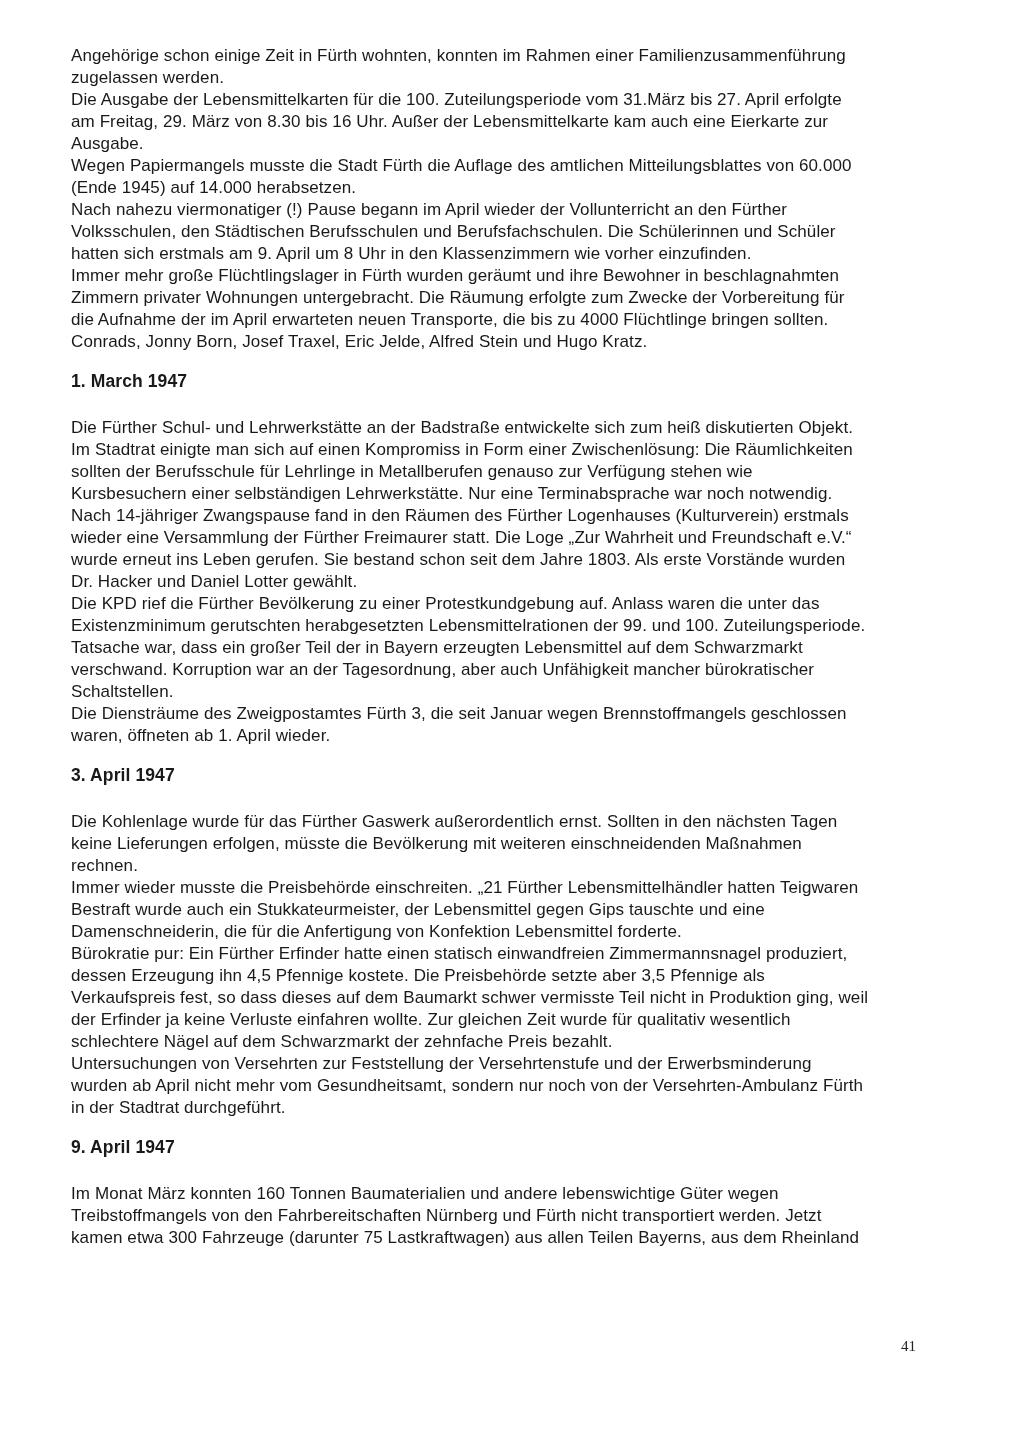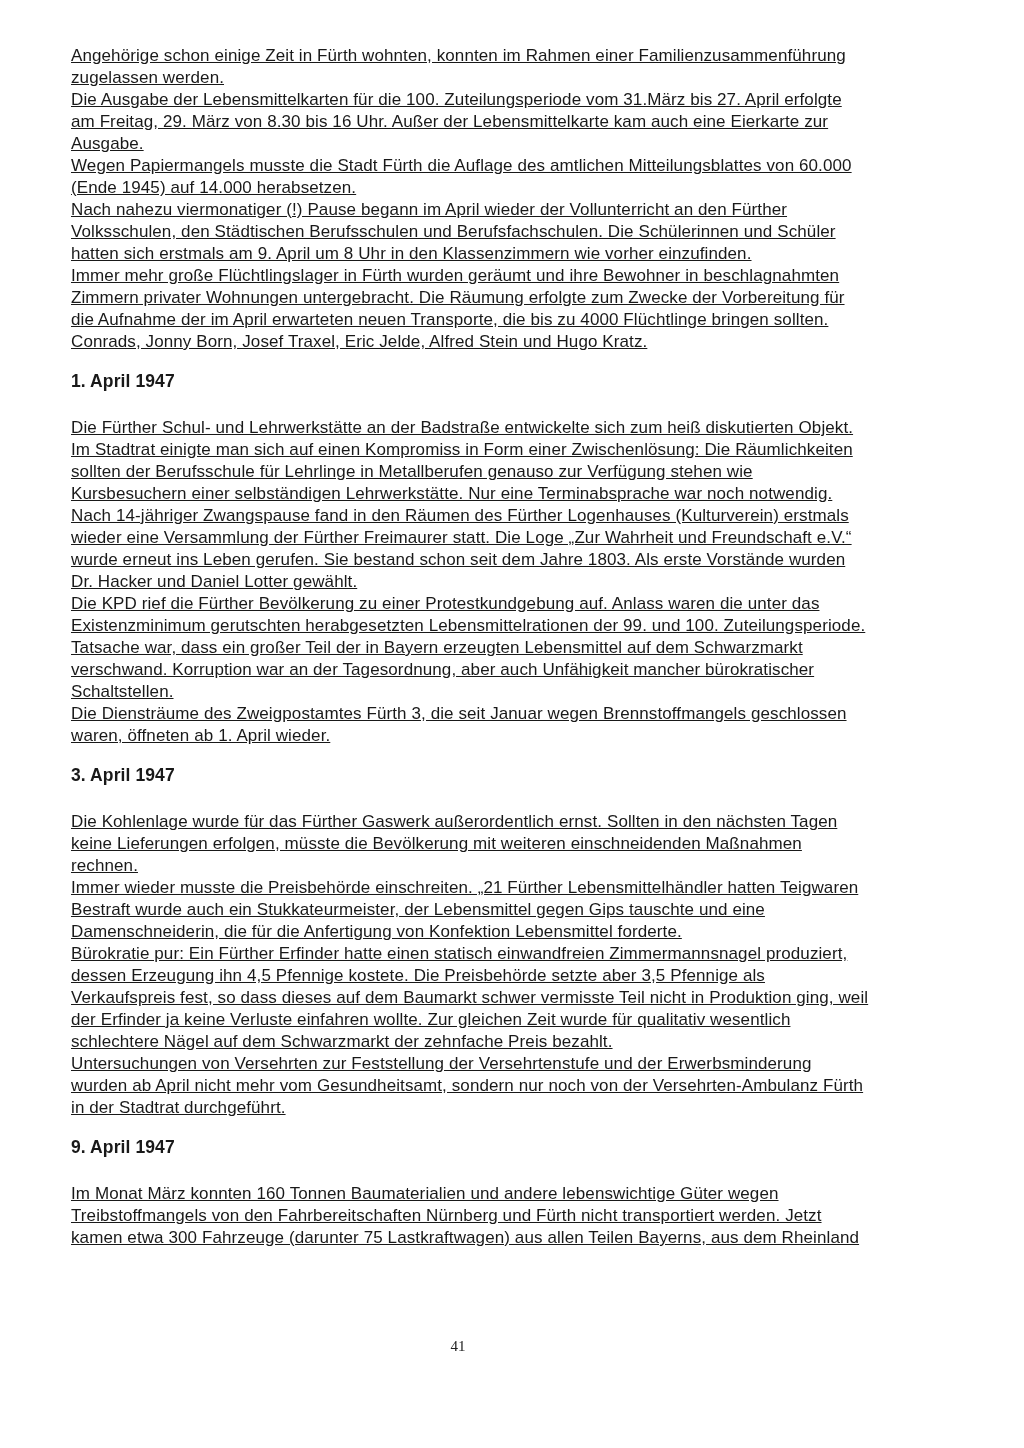--- a/index.html
+++ b/index.html
@@ -27,35 +27,34 @@
     width: 886px;
     font-size: 17px;
     line-height: 22px;
     letter-spacing: 0.1px;
   }
   .paragraph {
     margin: 0;
   }
   .line {
     white-space: nowrap;
-    text-decoration: underline;
   }
   .heading {
     font-size: 17.5px;
     font-weight: 700;
     line-height: 22px;
     margin: 17px 0 25px 0;
     letter-spacing: 0.1px;
   }
   .page-number {
     position: absolute;
     top: 1338px;
     left: 0;
     width: 916px;
-    text-align: center;
+    text-align: right;
     font-family: "Liberation Serif", serif;
     font-size: 15px;
     color: #222222;
   }
 </style>
 </head>
 <body>
 
 <div class="page">
   <div class="content">
@@ -78,21 +77,21 @@
         <div class="line">hatten sich erstmals am 9. April um 8 Uhr in den Klassenzimmern wie vorher einzufinden.</div>
       </div>
       <div class="paragraph">
         <div class="line">Immer mehr große Flüchtlingslager in Fürth wurden geräumt und ihre Bewohner in beschlagnahmten</div>
         <div class="line">Zimmern privater Wohnungen untergebracht. Die Räumung erfolgte zum Zwecke der Vorbereitung für</div>
         <div class="line">die Aufnahme der im April erwarteten neuen Transporte, die bis zu 4000 Flüchtlinge bringen sollten.</div>
       </div>
       <div class="paragraph">
         <div class="line">Conrads, Jonny Born, Josef Traxel, Eric Jelde, Alfred Stein und Hugo Kratz.</div>
       </div>
-      <h2 class="heading">1. April 1947</h2>
+      <h2 class="heading">1. March 1947</h2>
       <div class="paragraph">
         <div class="line">Die Fürther Schul- und Lehrwerkstätte an der Badstraße entwickelte sich zum heiß diskutierten Objekt.</div>
         <div class="line">Im Stadtrat einigte man sich auf einen Kompromiss in Form einer Zwischenlösung: Die Räumlichkeiten</div>
         <div class="line">sollten der Berufsschule für Lehrlinge in Metallberufen genauso zur Verfügung stehen wie</div>
         <div class="line">Kursbesuchern einer selbständigen Lehrwerkstätte. Nur eine Terminabsprache war noch notwendig.</div>
       </div>
       <div class="paragraph">
         <div class="line">Nach 14-jähriger Zwangspause fand in den Räumen des Fürther Logenhauses (Kulturverein) erstmals</div>
         <div class="line">wieder eine Versammlung der Fürther Freimaurer statt. Die Loge „Zur Wahrheit und Freundschaft e.V.“</div>
         <div class="line">wurde erneut ins Leben gerufen. Sie bestand schon seit dem Jahre 1803. Als erste Vorstände wurden</div>

